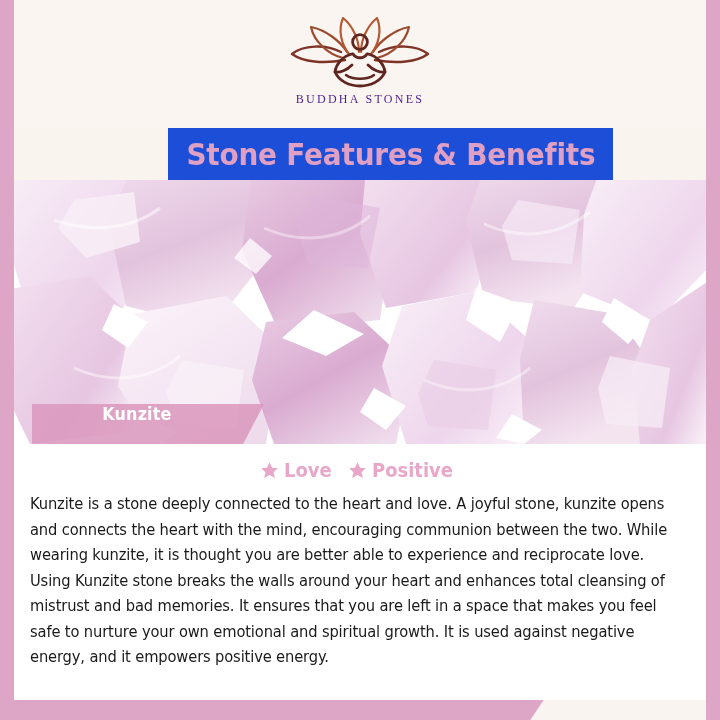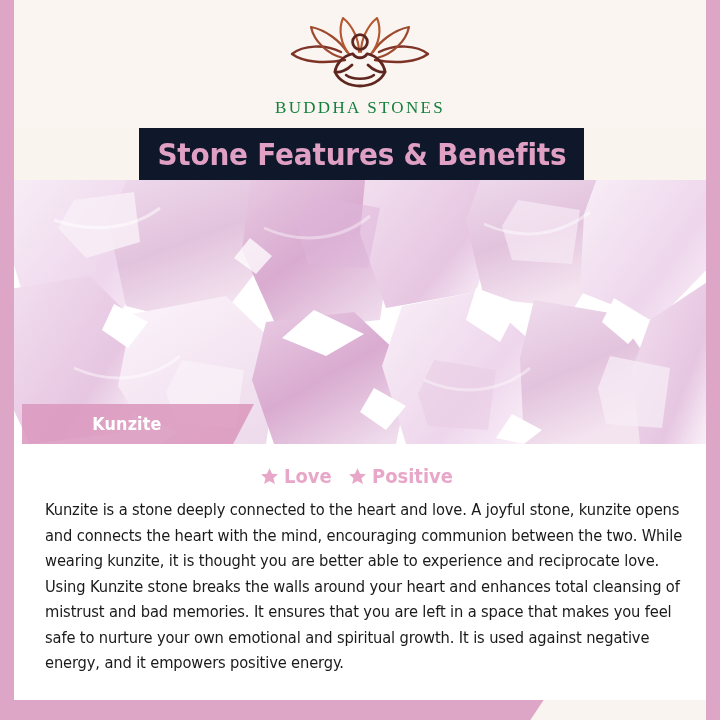--- a/index.html
+++ b/index.html
@@ -58,45 +58,45 @@
     width: 692px;
     text-align: center;
   }
 
   .logo-mark {
     display: block;
     margin: 0 auto;
   }
 
   .logo-text {
-    margin-top: 8px;
+    margin-top: 2px;
     font-family: "Liberation Serif", serif;
-    font-size: 17px;
+    font-size: 12px;
     letter-spacing: 2.3px;
-    color: #15803d;
+    color: #4c1d95;
     font-weight: 400;
   }
 
   
   .title-band {
     position: absolute;
     left: 14px;
     top: 128px;
     width: 692px;
     height: 52px;
     background: #faf4ef;
   }
 
   .title-box {
     position: absolute;
-    left: 125px;
+    left: 154px;
     top: 0;
     width: 445px;
     height: 52px;
-    background: #0f172a;
+    background: #1d4ed8;
     display: flex;
     align-items: center;
     justify-content: center;
   }
 
   .title-text {
     font-family: "DejaVu Sans", sans-serif;
     font-weight: bold;
     font-size: 30px;
     color: #dfa0c4;
@@ -117,28 +117,27 @@
   }
 
   .photo-canvas {
     position: absolute;
     inset: 0;
   }
 
   
   .stone-label {
     position: absolute;
-    left: 22px;
+    left: 32px;
     top: 404px;
     width: 232px;
     height: 40px;
     background: rgba(219,152,190,0.88);
     clip-path: polygon(0 0, 100% 0, 91% 100%, 0 100%);
     display: flex;
-    align-items: center;
   }
 
   .stone-label-text {
     margin-left: 68px;
     color: #ffffff;
     font-family: "DejaVu Sans", sans-serif;
     font-weight: bold;
     font-size: 17px;
     transform: scaleX(0.94);
     letter-spacing: 0.2px;
@@ -153,21 +152,21 @@
     height: 256px;
     background: #ffffff;
   }
 
   .tags {
     display: flex;
     align-items: center;
     justify-content: center;
     gap: 13px;
     height: 44px;
-    padding-top: 10px;
+    padding-top: 4px;
   }
 
   .tag {
     display: flex;
     align-items: center;
     gap: 5px;
     white-space: nowrap;
   }
 
   .tag-star {
@@ -180,21 +179,21 @@
   .tag-label {
     font-family: "DejaVu Sans", sans-serif;
     font-weight: bold;
     font-size: 19.5px;
     color: #e8a7c8;
     transform: scaleX(0.92);
     transform-origin: left center;
   }
 
   .body-copy {
-    padding: 0 16px 0 31px;
+    padding: 0 16px 0 16px;
   }
 
   .para {
     margin: 0;
     font-family: "DejaVu Sans", sans-serif;
     font-size: 15.4px;
     line-height: 25.5px;
     color: #1a1a1a;
     transform: scaleX(0.955);
     transform-origin: left top;

